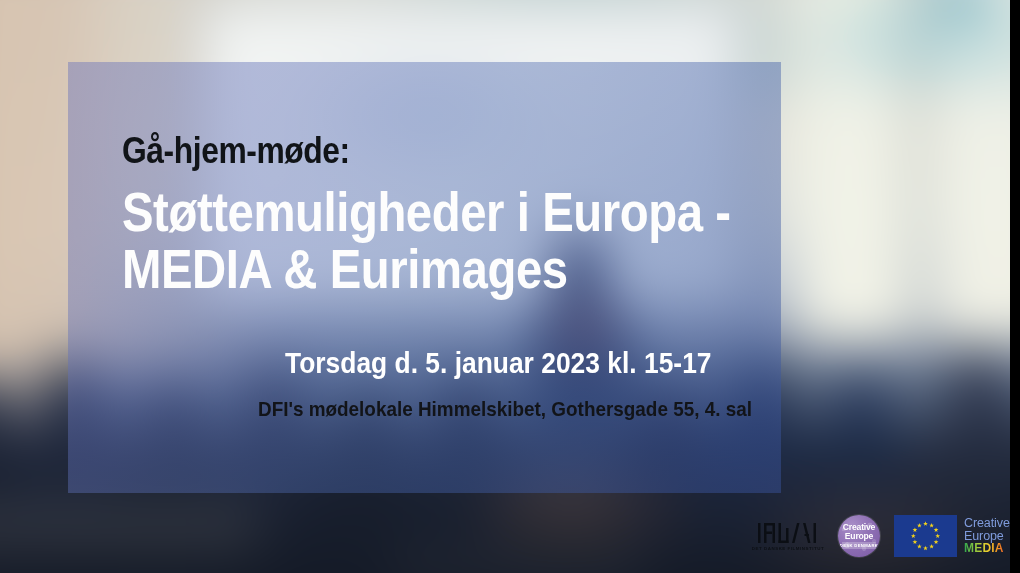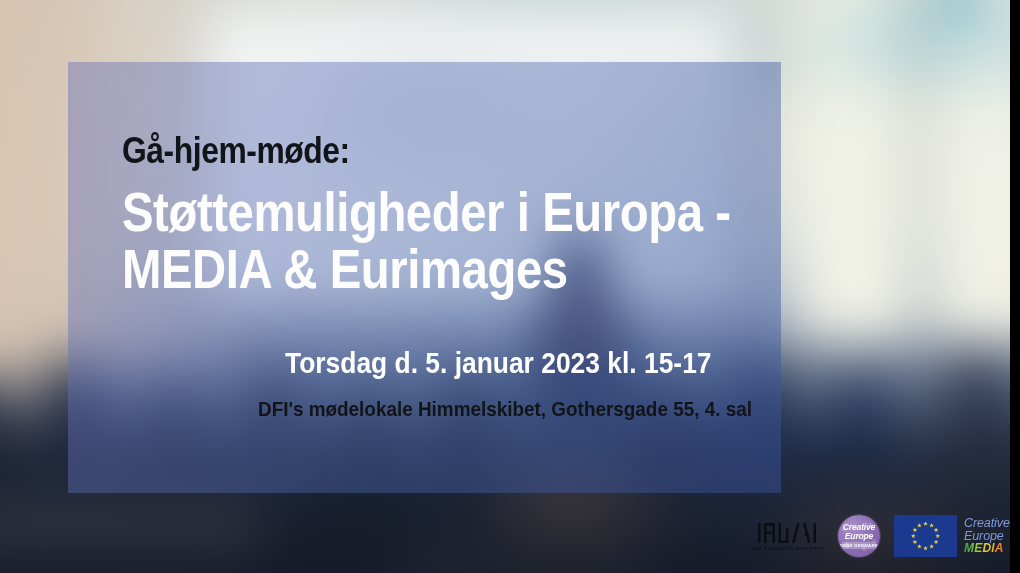--- a/index.html
+++ b/index.html
@@ -198,21 +198,20 @@
   
   #logos {
     position: absolute;
     left: 752px;
     top: 508px;
     width: 264px;
     height: 56px;
     display: flex;
     align-items: center;
     gap: 14px;
-    font-style: italic;
   }
 
   
   #dfi-logo {
     width: 72px;
     display: flex;
     flex-direction: column;
     align-items: center;
     gap: 2px;
     opacity: .96;

